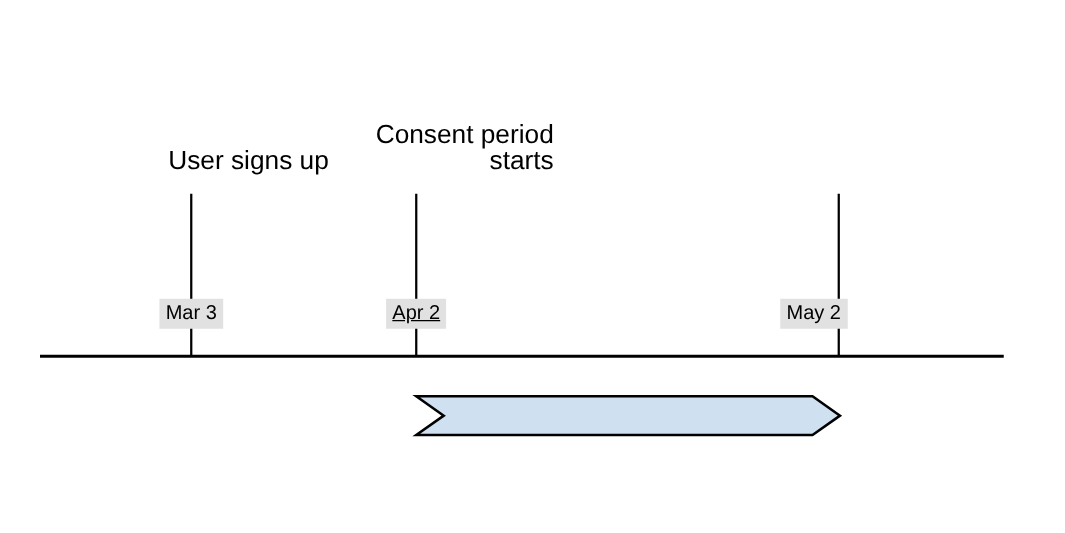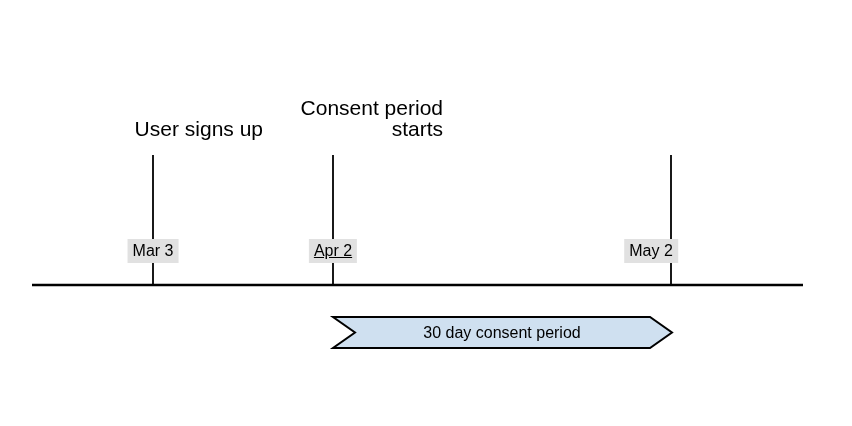--- a/index.html
+++ b/index.html
@@ -86,15 +86,14 @@
   <div class="event-caption" style="left:333px; top:97px; width:220px;">Consent period
 starts</div>
 
 
   <div class="date-chip" style="left:153px; top:239px;">Mar 3</div>
 
   <div class="date-chip" style="left:333px; top:239px;text-decoration:underline;">Apr 2</div>
 
   <div class="date-chip" style="left:637px; top:239px;margin-left:14px;">May 2</div>
 
-  <div class="band-label" style="left:502px; top:333px;">30 day consent period</div>
 
 </div>
 
 </body></html>

